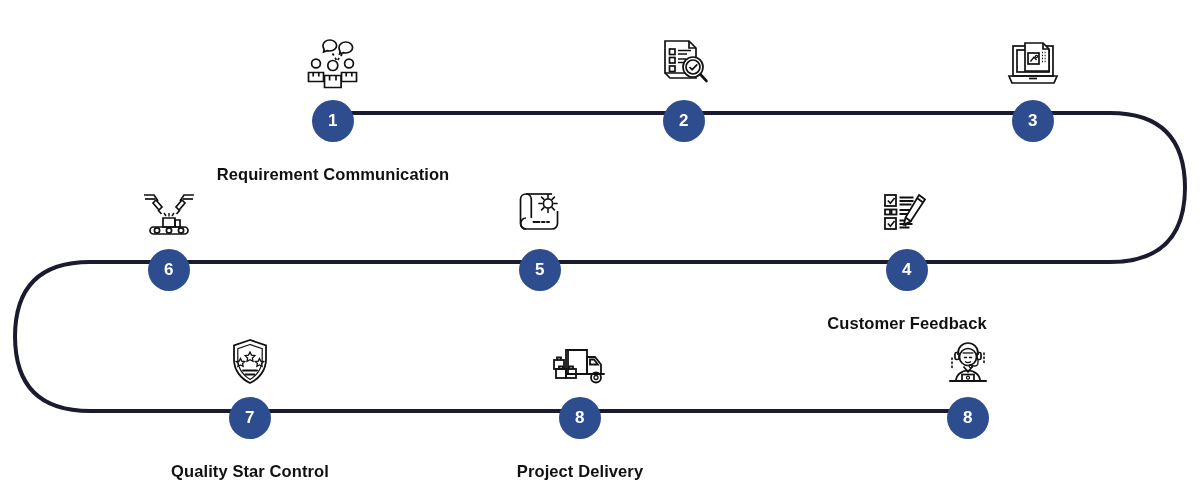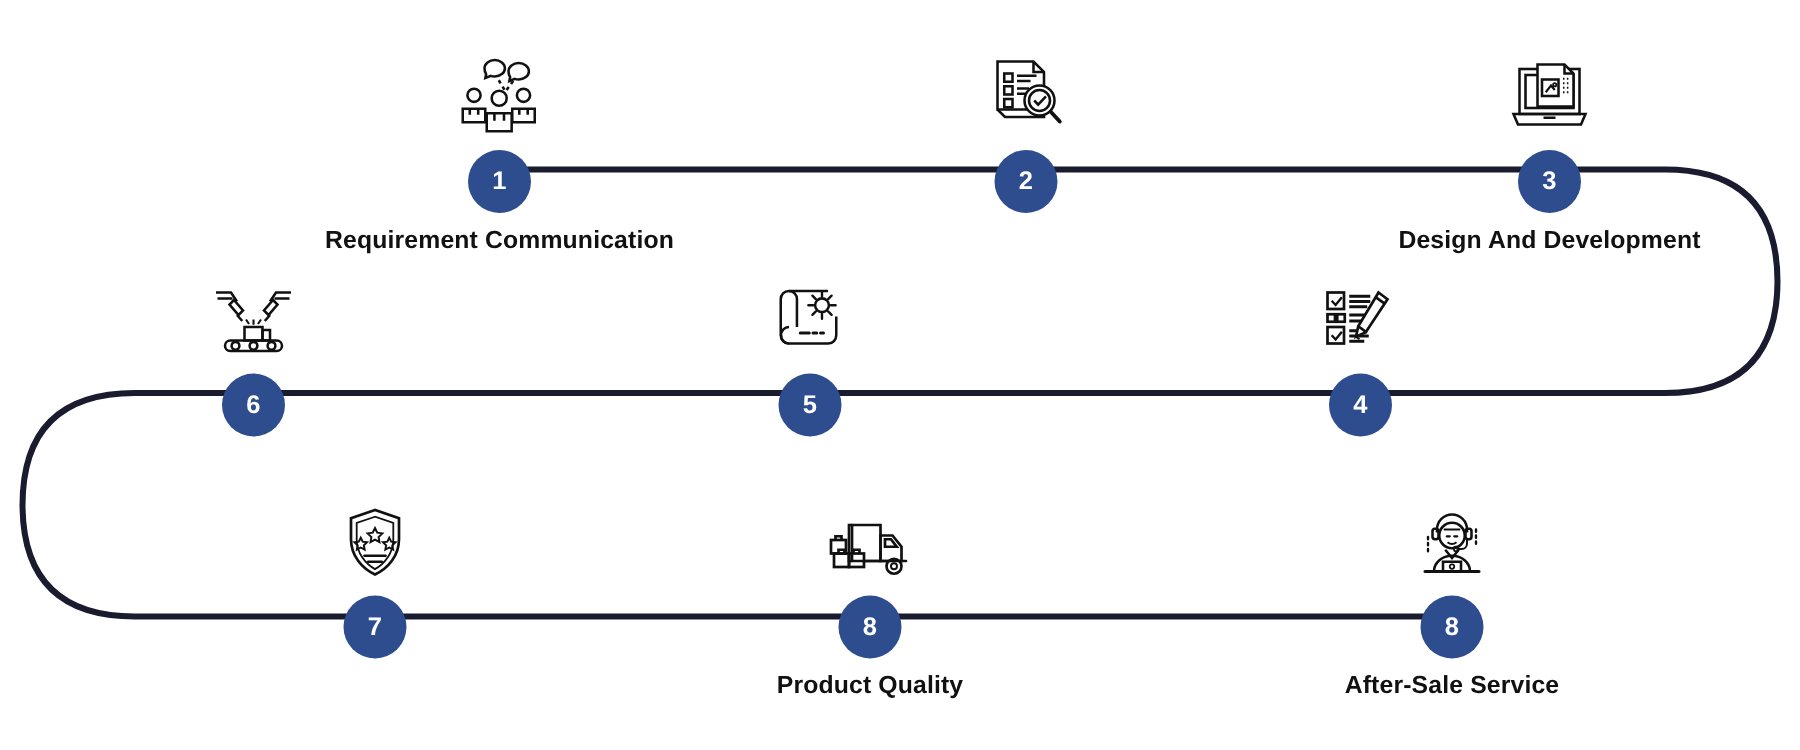--- a/index.html
+++ b/index.html
@@ -51,21 +51,21 @@
     font-weight: bold;
     line-height: 42px;
     margin: 0 auto;
     text-align: center;
     position: relative;
     z-index: 3;
     font-family: "Liberation Sans", sans-serif;
     letter-spacing: 0.3px;
   }
   .node .label {
-    margin-top: 9px;
+    margin-top: 23px;
     font-size: 16.5px;
     font-weight: bold;
     color: #111111;
     letter-spacing: 0.1px;
     white-space: nowrap;
     font-family: "Liberation Sans", sans-serif;
   }
   
   .row1 { top: 30px; }
   .row2 { top: 179px; }
@@ -155,21 +155,20 @@
         <path d="M39 3v6h6"></path>
         <rect x="24" y="13" width="11" height="11"></rect>
         <path d="M26.5 21.5l3.5-4.5 2.5 3" stroke-width="1.4"></path>
         <circle cx="32.5" cy="16.5" r="1.1" stroke-width="1.2"></circle>
         <path d="M38 12.5h4M38 15.5h4M38 18.5h4M38 21.5h4" stroke-dasharray="1 1.6" stroke-width="1.4"></path>
         <path d="M5 36h48l-3 7H8z"></path>
         <path d="M25 38.5h8"></path>
       </svg>
     </div>
     <div class="badge">3</div>
-    <div class="label">Design And Development</div>
   </div>
 
   <div class="node row2" style="left:169px;">
     <div class="icon-wrap">
       <svg width="62" height="52" viewBox="0 0 62 52" fill="none" stroke="#111" stroke-width="1.7">
         <path d="M6 6h10l4 6"></path>
         <path d="M7 10h10"></path>
         <path d="M18 11l6 7-3 3-6-7z"></path>
         <path d="M20 21l3.5 4"></path>
         <path d="M56 6H46l-4 6"></path>
@@ -215,34 +214,36 @@
         <path d="M18.5 8.5h14M18.5 12h14M18.5 15.5h12" stroke-width="2"></path>
         <path d="M18.5 21h13M18.5 25h11" stroke-width="2"></path>
         <path d="M18.5 31.5h11M18.5 35h13M18.5 38.5h10" stroke-width="2"></path>
         <path d="M38 6l6 4.5-14.5 22-6.5 3 1.5-7z" fill="#fff"></path>
         <path d="M36.3 9.2l5.8 4.2"></path>
         <path d="M24.5 28.5l5.8 4.2"></path>
         <path d="M23 35.5l2.3 1.6" stroke-width="1.4"></path>
       </svg>
     </div>
     <div class="badge">4</div>
+    <div class="label">Customer Feedback</div>
   </div>
 
   <div class="node row3" style="left:250px;">
     <div class="icon-wrap">
       <svg width="48" height="52" viewBox="0 0 48 52" fill="none" stroke="#111" stroke-width="1.8">
         <path d="M24 3L8 8.5v14c0 11 7.3 19.5 16 23.5 8.7-4 16-12.5 16-23.5v-14z"></path>
         <path d="M24 7.5L11.8 11.6v11c0 9.2 6 16.3 12.2 19.8 6.2-3.5 12.2-10.6 12.2-19.8v-11z" stroke-width="1.2"></path>
         <path d="M24 15l1.5 3.1 3.4.5-2.5 2.4.6 3.4-3-1.6-3 1.6.6-3.4-2.5-2.4 3.4-.5z" stroke-width="1.3"></path>
         <path d="M14.5 21.5l1.3 2.6 2.9.4-2.1 2 .5 2.9-2.6-1.4-2.6 1.4.5-2.9-2.1-2 2.9-.4z" stroke-width="1.3"></path>
         <path d="M33.5 21.5l1.3 2.6 2.9.4-2.1 2 .5 2.9-2.6-1.4-2.6 1.4.5-2.9-2.1-2 2.9-.4z" stroke-width="1.3"></path>
         <path d="M17 33.5h14M19.5 37.5h9" stroke-width="1.8" stroke-linecap="round"></path>
       </svg>
     </div>
     <div class="badge">7</div>
+    <div class="label">Quality Star Control</div>
   </div>
 
   <div class="node row3" style="left:580px;">
     <div class="icon-wrap">
       <svg width="60" height="46" viewBox="0 0 60 46" fill="none" stroke="#111" stroke-width="1.8">
         <path d="M18 7h19v24H18z"></path>
         <path d="M37 14h8l6 7.5V31h-14z"></path>
         <path d="M40 16.5h4l3.8 5h-7.8z"></path>
         <path d="M18 7h-2v24h2"></path>
         <rect x="4" y="17" width="10" height="9"></rect>
@@ -251,21 +252,21 @@
         <path d="M9 26v-2.5h4V26"></path>
         <rect x="16" y="26" width="10" height="9"></rect>
         <path d="M19 26v-2.5h4V26"></path>
         <path d="M26 31h16"></path>
         <circle cx="46" cy="34.5" r="5"></circle>
         <circle cx="46" cy="34.5" r="2" stroke-width="1.3"></circle>
         <path d="M51 31h3" stroke-linecap="round"></path>
       </svg>
     </div>
     <div class="badge">8</div>
-    <div class="label">Product Quality</div>
+    <div class="label">Project Delivery</div>
   </div>
 
   <div class="node row3" style="left:968px;">
     <div class="icon-wrap">
       <svg width="52" height="50" viewBox="0 0 52 50" fill="none" stroke="#111" stroke-width="1.7">
         <path d="M16 16v-2a10 10 0 0 1 20 0v2"></path>
         <circle cx="26" cy="18" r="8.5"></circle>
         <path d="M20.5 14h11" stroke-width="1.3"></path>
         <path d="M22.5 18.5h2M27.5 18.5h2" stroke-width="1.5" stroke-linecap="round"></path>
         <path d="M23 22.5c1.8 1.4 4.2 1.4 6 0" stroke-width="1.3"></path>
@@ -276,16 +277,15 @@
         <path d="M21.5 27.5 26 33l4.5-5.5"></path>
         <path d="M14 42c0-6 5.5-10.5 12-10.5S38 36 38 42"></path>
         <path d="M8 42h36" stroke-width="2" stroke-linecap="round"></path>
         <rect x="20" y="35.5" width="12" height="6.5"></rect>
         <circle cx="26" cy="38.7" r="1.5" stroke-width="1.2"></circle>
         <path d="M42 14v1.5M42 18v1.5M42 22v1.5" stroke-width="1.6" stroke-linecap="round"></path>
         <path d="M10 19v1.5M10 23v1.5M10 27v1.5" stroke-width="1.6" stroke-linecap="round"></path>
       </svg>
     </div>
     <div class="badge">8</div>
-    <div class="label">After-Sale Service</div>
   </div>
 
 </div>
 
 </body></html>

